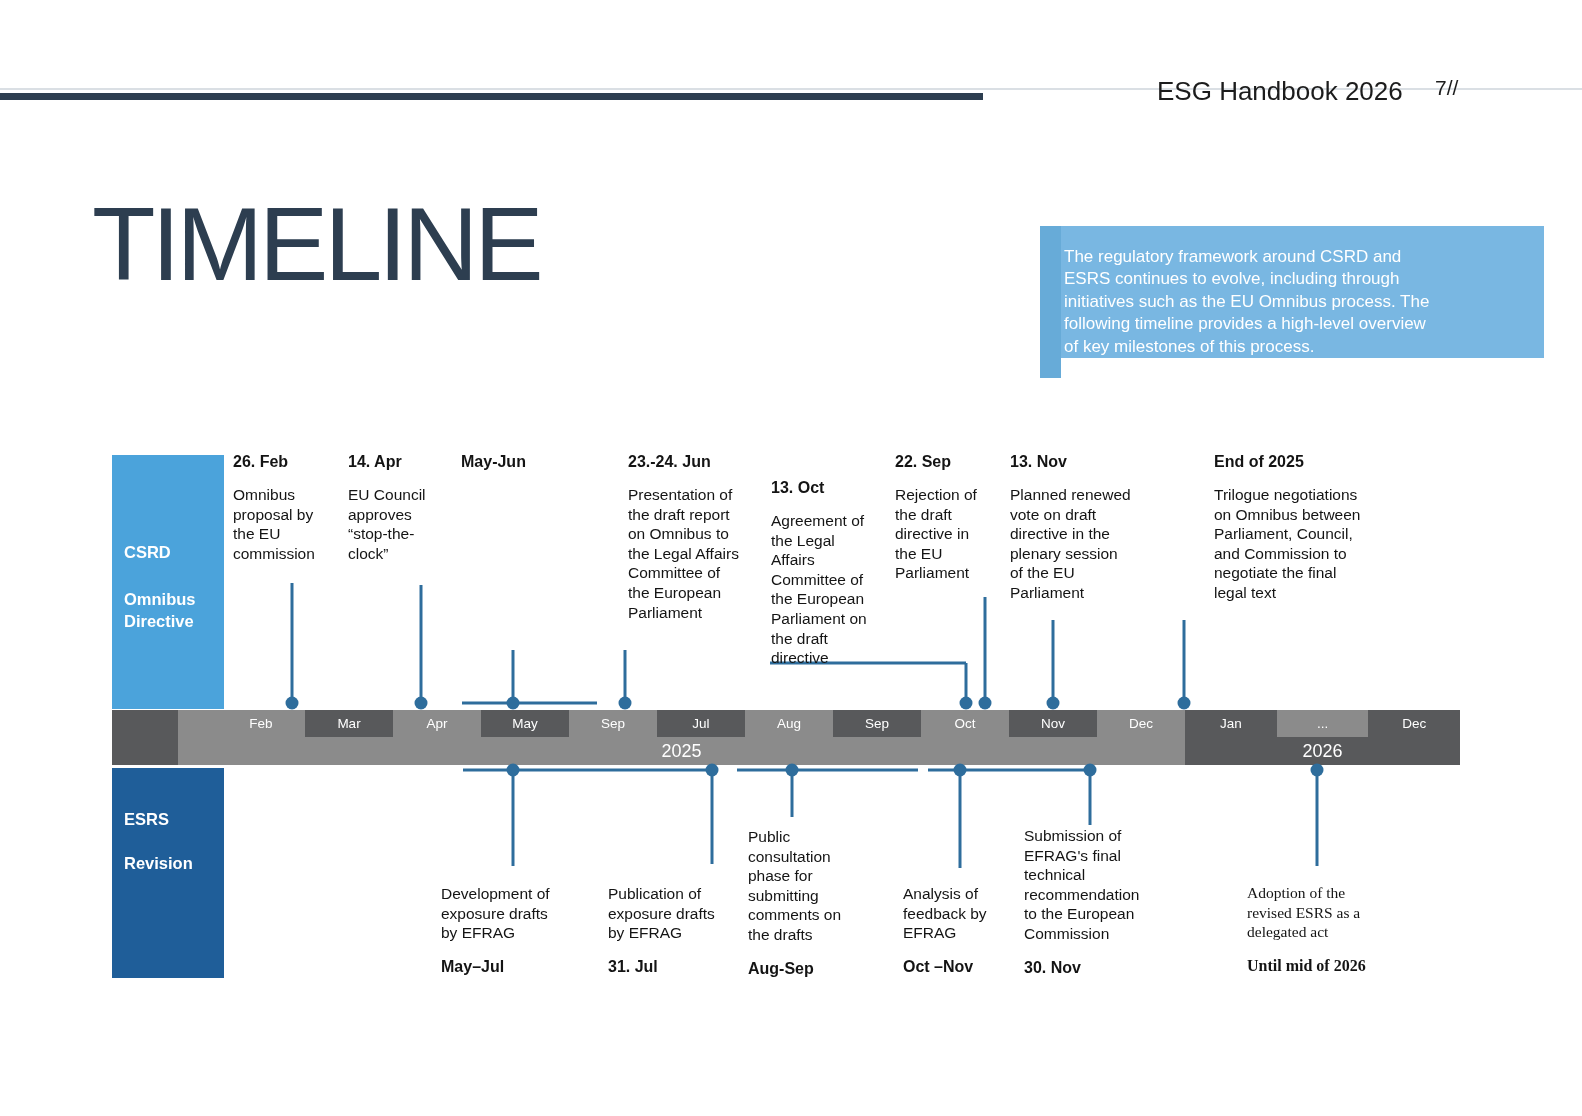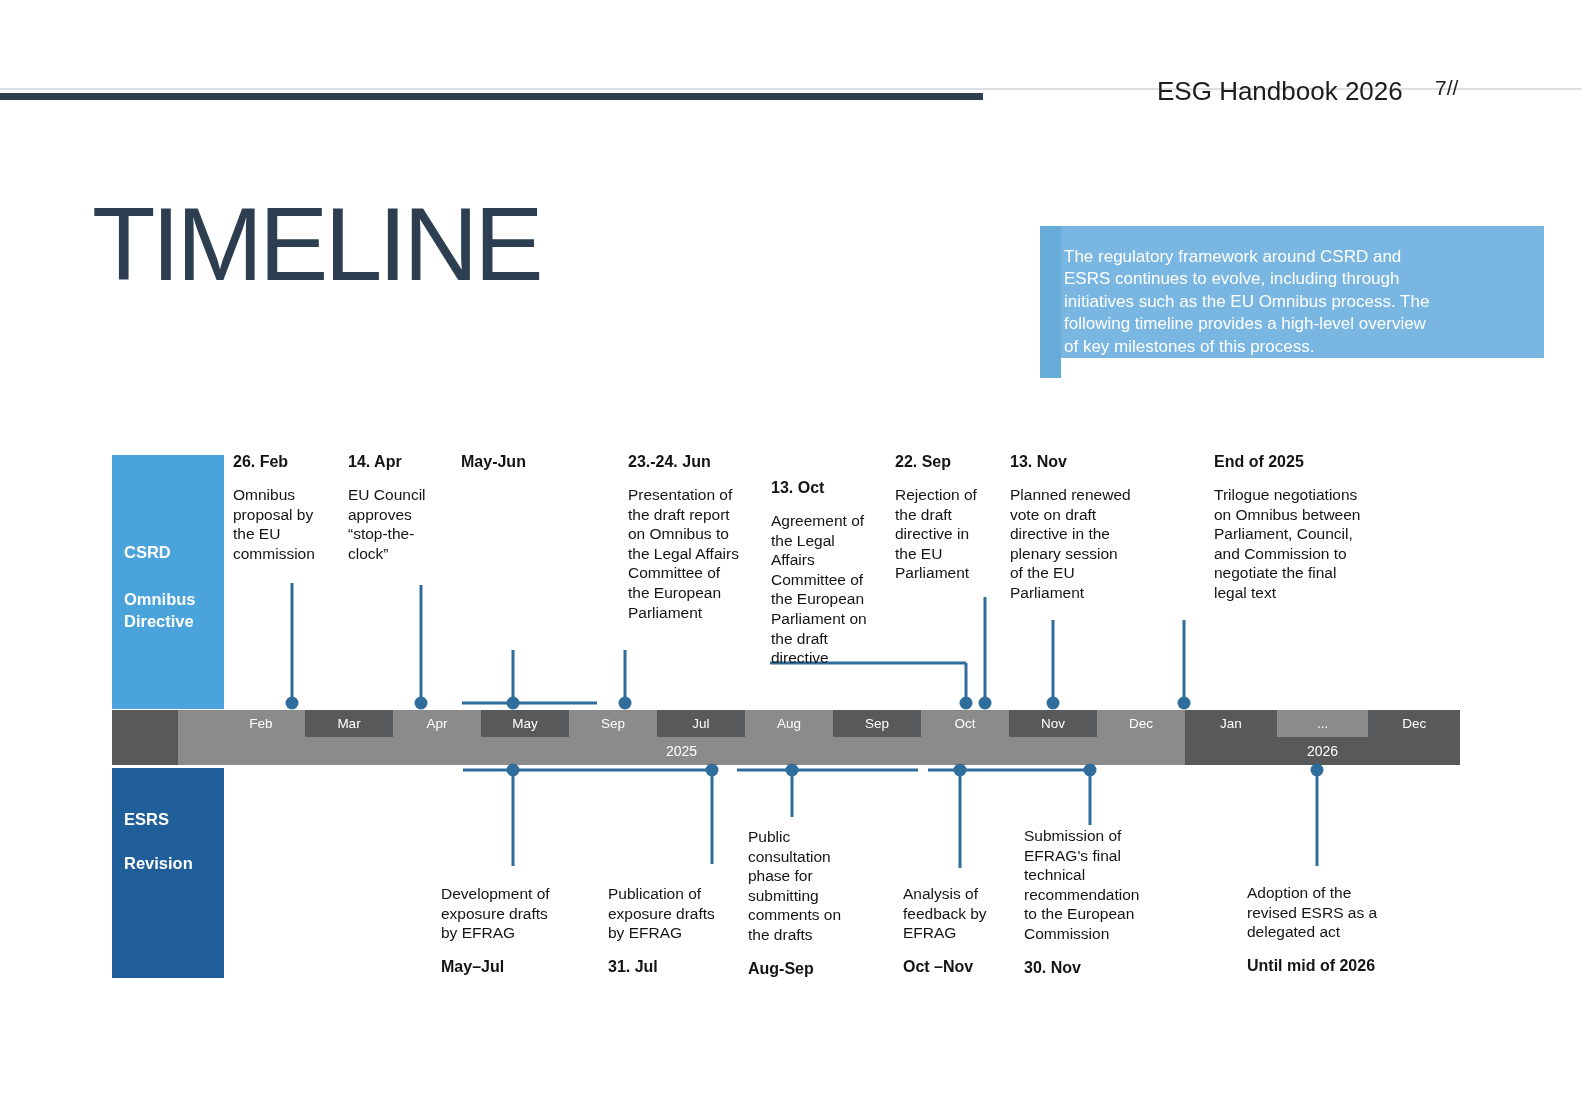--- a/index.html
+++ b/index.html
@@ -40,21 +40,21 @@
 
   .months{position:absolute;top:710px;height:27px;display:flex;}
   .months-2025{left:178px;width:1007px;padding-left:39px;}
   .months-2026{left:1185px;width:275px;}
   .mcell{flex:1;display:flex;align-items:center;justify-content:center;
          font-size:13.5px;color:#fff;}
   .mcell.boxed{background:var(--bar-dark);}
   .mcell.lightboxed{background:var(--bar-gray);}
 
   .yearlab{position:absolute;top:737px;height:28px;display:flex;align-items:center;
-           justify-content:center;color:#fff;font-size:14px;}
+           justify-content:center;color:#fff;font-size:18px;}
   .year-2025{left:178px;width:1007px;}
   .year-2026{left:1185px;width:275px;}
 
   #connsvg{position:absolute;left:0;top:0;pointer-events:none;}
 
   .ev{position:absolute;}
   .event-date{font-weight:bold;font-size:16px;color:var(--ink);line-height:20px;}
   .event-text{font-size:15.5px;line-height:19.6px;color:var(--ink);white-space:pre-line;}
   .ev-top .event-text{margin-top:13px;}
   .ev-bottom .event-date{margin-top:14px;}
@@ -246,21 +246,21 @@
       </div>
       <div class="ev ev-bottom" style="left: 1024px; top: 826px; width: 152px;">
         <div class="event-text">Submission of
 EFRAG's final
 technical
 recommendation
 to the European
 Commission</div>
         <div class="event-date">30. Nov</div>
       </div>
-      <div class="ev ev-bottom" style="left: 1247px; top: 883px; width: 165px;">
+      <div class="ev ev-bottom" style="left: 1247px; top: 883px; width: 165px; font-family: Liberation Serif, serif;">
         <div class="event-text">Adoption of the
 revised ESRS as a
 delegated act</div>
         <div class="event-date">Until mid of 2026</div>
       </div>
     </div>
 
 </div>
 
 </body></html>

